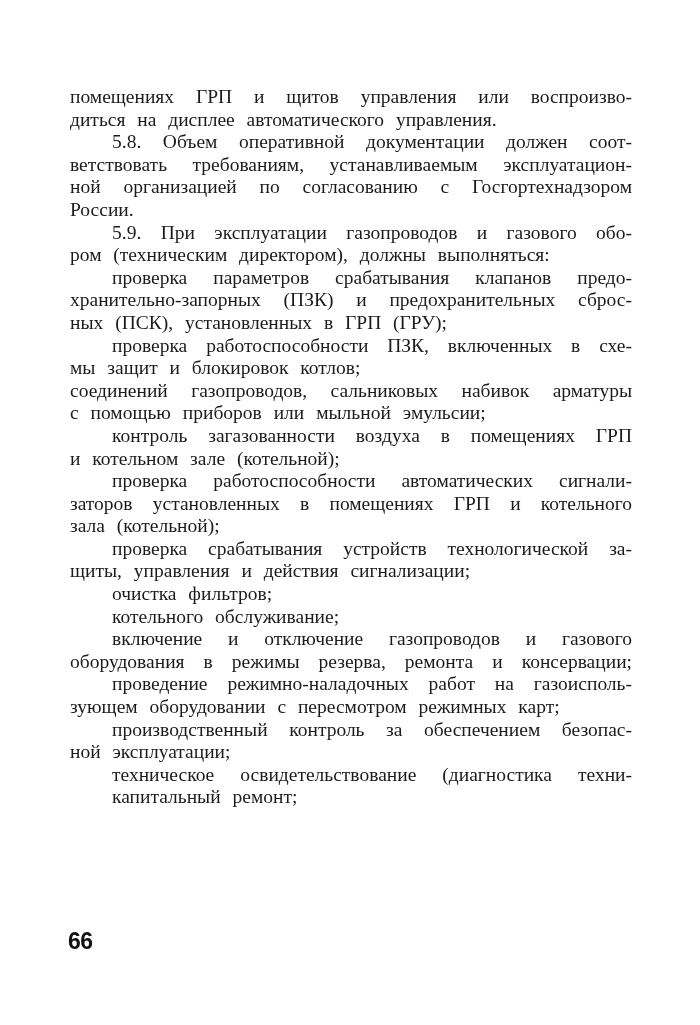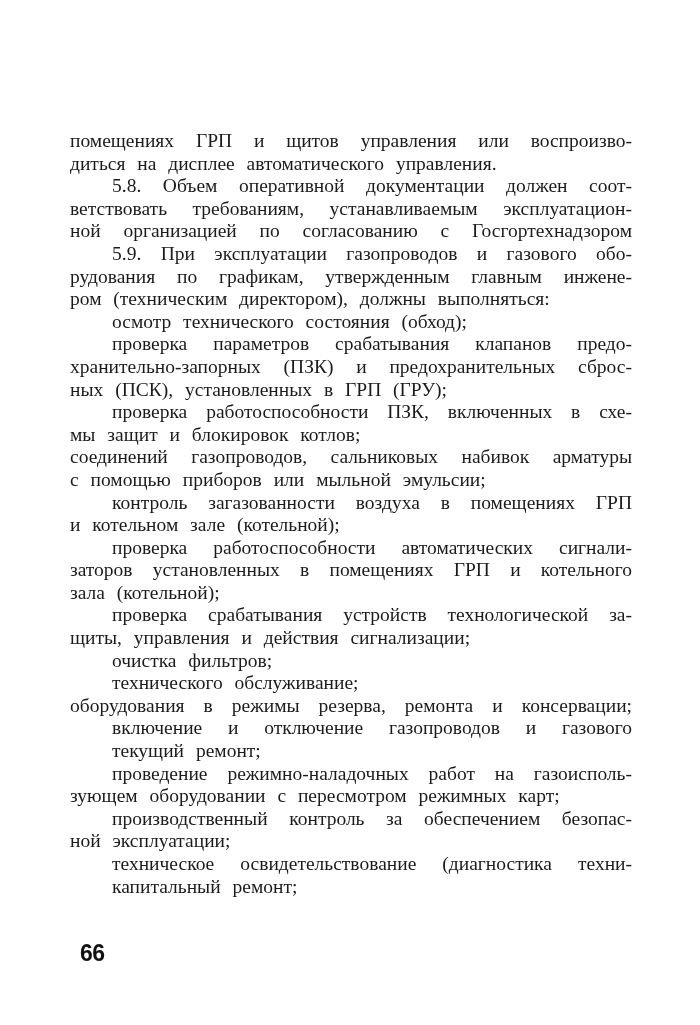--- a/index.html
+++ b/index.html
@@ -16,84 +16,80 @@
     background: #ffffff;
     overflow: hidden;
     font-family: "Liberation Serif", serif;
     color: #1b1b1b;
   }
   .text-block {
     position: absolute;
     left: 70px;
     top: 86px;
     width: 562px;
-    margin-top: 44px;
   }
   .line {
     font-size: 19.5px;
     line-height: 22.6px;
     height: 22.6px;
     overflow: hidden;
     text-align: justify;
     text-align-last: justify;
     word-spacing: 5px;
     white-space: normal;
   }
   .line.no-fill {
     text-align-last: left;
     word-spacing: 7px;
   }
   .line.indent {
     text-indent: 42px;
   }
   .page-number {
     position: absolute;
-    left: 80px;
+    left: 68px;
     top: 928px;
     font-family: "Liberation Sans", sans-serif;
     font-weight: bold;
     font-size: 23px;
     letter-spacing: -0.5px;
     color: #111111;
-    margin-top: 12px;
   }
 </style>
 </head>
 <body>
 
 <div class="page">
   <div class="text-block">
       <div class="line">помещениях ГРП и щитов управления или воспроизво-</div>
       <div class="line no-fill">диться на дисплее автоматического управления.</div>
       <div class="line indent">5.8. Объем оперативной документации должен соот-</div>
       <div class="line">ветствовать требованиям, устанавливаемым эксплуатацион-</div>
       <div class="line">ной организацией по согласованию с Госгортехнадзором</div>
+      <div class="line no-fill">России.</div>
       <div class="line indent">5.9. При эксплуатации газопроводов и газового обо-</div>
-      <div class="line">рудования по графикам, утвержденным главным инжене-</div>
       <div class="line no-fill">ром (техническим директором), должны выполняться:</div>
-      <div class="line indent no-fill">осмотр технического состояния (обход);</div>
       <div class="line indent">проверка параметров срабатывания клапанов предо-</div>
       <div class="line">хранительно-запорных (ПЗК) и предохранительных сброс-</div>
       <div class="line no-fill">ных (ПСК), установленных в ГРП (ГРУ);</div>
       <div class="line indent">проверка работоспособности ПЗК, включенных в схе-</div>
       <div class="line no-fill">мы защит и блокировок котлов;</div>
       <div class="line">соединений газопроводов, сальниковых набивок арматуры</div>
       <div class="line no-fill">с помощью приборов или мыльной эмульсии;</div>
       <div class="line indent">контроль загазованности воздуха в помещениях ГРП</div>
       <div class="line no-fill">и котельном зале (котельной);</div>
       <div class="line indent">проверка работоспособности автоматических сигнали-</div>
       <div class="line">заторов установленных в помещениях ГРП и котельного</div>
       <div class="line no-fill">зала (котельной);</div>
       <div class="line indent">проверка срабатывания устройств технологической за-</div>
       <div class="line no-fill">щиты, управления и действия сигнализации;</div>
       <div class="line indent no-fill">очистка фильтров;</div>
-      <div class="line indent no-fill">технического обслуживание;</div>
+      <div class="line indent no-fill">котельного обслуживание;</div>
+      <div class="line indent">включение и отключение газопроводов и газового</div>
       <div class="line">оборудования в режимы резерва, ремонта и консервации;</div>
-      <div class="line indent">включение и отключение газопроводов и газового</div>
-      <div class="line indent no-fill">текущий ремонт;</div>
       <div class="line indent">проведение режимно-наладочных работ на газоисполь-</div>
       <div class="line no-fill">зующем оборудовании с пересмотром режимных карт;</div>
       <div class="line indent">производственный контроль за обеспечением безопас-</div>
       <div class="line no-fill">ной эксплуатации;</div>
       <div class="line indent">техническое освидетельствование (диагностика техни-</div>
       <div class="line indent no-fill">капитальный ремонт;</div>
     </div>
   <div class="page-number">66</div>
 </div>
 

